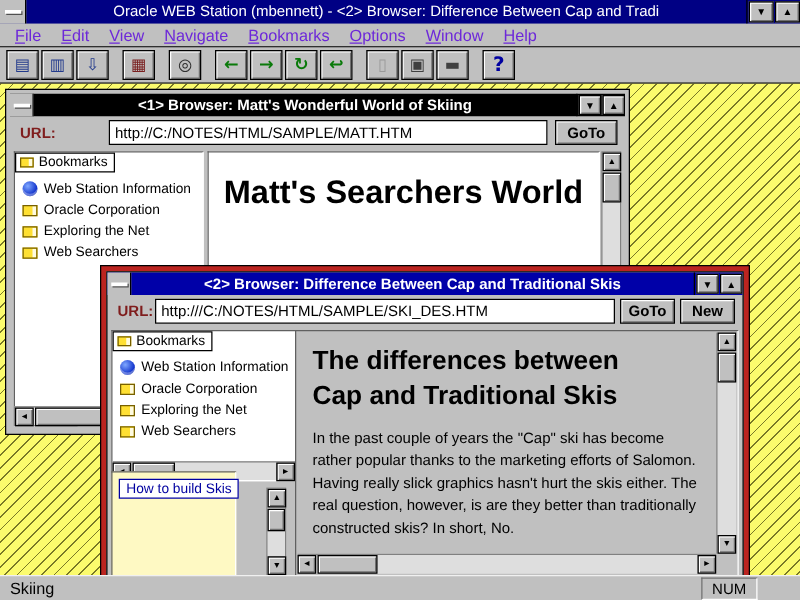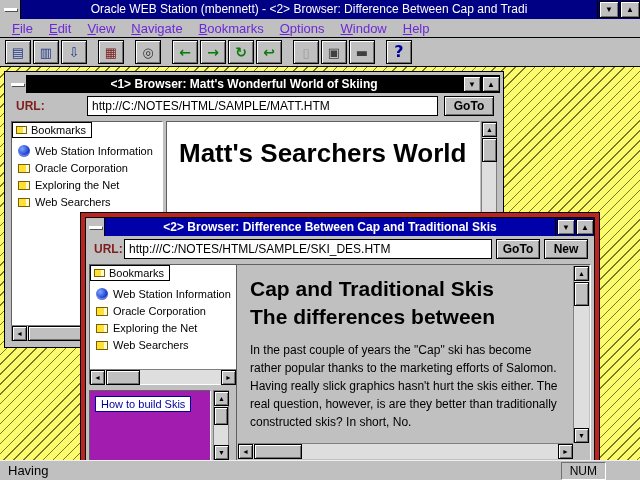--- a/index.html
+++ b/index.html
@@ -97,21 +97,21 @@
   .w1-vscroll { position:absolute; right:3px; top:46px; width:16px; bottom:20px; }
   .w1-hscroll { position:absolute; left:3px; right:20px; bottom:3px; height:16px; }
   .panel-hscroll { position:absolute; left:0; right:0; bottom:0; height:15px; background:#dedede;
                    border-top:1px solid #808080; }
 
   
   .win2 { left:80px; top:113px; width:520px; height:258px; background:#bb2420; padding:4px; border:1px solid #000;margin-top:32px; }
   .client2 { position:relative; width:100%; height:100%; background:#c0c0c0; border:1px solid #000; }
   .w2-bmpanel { position:absolute; left:3px; top:46px; width:148px; height:121px; background:#fff;
                 border:1px solid; border-color:#606060 #fff #fff #606060; }
-  .w2-subpanel { position:absolute; left:3px; top:172px; width:122px; bottom:3px; background:#a21caf;
+  .w2-subpanel { position:absolute; left:3px; top:159px; width:100px; bottom:3px; background:#fef9c3;
                  border:1px solid; border-color:#606060 #fff #fff #606060; }
   .w2-subvscroll { position:absolute; left:127px; top:172px; width:16px; bottom:3px; background:#dedede;
                    border:1px solid #808080; }
   .folder-item { display:inline-flex; align-items:center; gap:4px; margin:5px; padding:1px 5px;
                  border:1px solid #0000a0; color:#0000a0; background:#fff; font-size:11px; white-space:nowrap; }
   .w2-content { position:absolute; left:150px; top:46px; right:3px; bottom:3px; background:#c0c0c0;
                 border:1px solid; border-color:#606060 #fff #fff #606060; overflow:hidden; }
   .w2-text { position:absolute; left:13px; top:10px; right:26px; bottom:22px; color:#000; }
   .w2-h { font-size:21px; font-weight:bold; line-height:1.35; white-space:nowrap; }
   .w2-p { margin-top:9px; font-size:12px; line-height:1.5; }
@@ -335,22 +335,22 @@
         </div>
 
         <div class="w2-subvscroll">
           <div class="sb-btn" style="left:0; top:0;">▲</div>
           <div class="sb-thumb" style="left:0; top:16px; width:14px; height:18px;"></div>
           <div class="sb-btn" style="left:0; bottom:0;">▼</div>
         </div>
 
         <div class="w2-content">
           <div class="w2-text">
+            <div class="w2-h">The differences between</div>
             <div class="w2-h">Cap and Traditional Skis</div>
-            <div class="w2-h">The differences between</div>
             <div class="w2-p">In the past couple of years the "Cap" ski has become rather popular thanks to the marketing efforts of Salomon. Having really slick graphics hasn't hurt the skis either. The real question, however, is are they better than traditionally constructed skis? In short, No.</div>
           </div>
 
           <div class="w2-vscroll">
             <div class="sb-btn" style="left:0; top:0;">▲</div>
             <div class="sb-thumb" style="left:0; top:16px; width:15px; height:24px;"></div>
             <div class="sb-btn" style="left:0; bottom:0;">▼</div>
           </div>
 
           <div class="w2-hscroll">
@@ -358,17 +358,17 @@
             <div class="sb-thumb" style="left:16px; top:0; width:48px; height:15px;"></div>
             <div class="sb-btn" style="right:0; top:0;">►</div>
           </div>
         </div>
       </div>
     </div>
 
   </div>
 
   <div class="statusbar">
-    <span class="status-left">Having</span>
+    <span class="status-left">Skiing</span>
     <span class="status-num">NUM</span>
   </div>
 
 </div>
 
 </body></html>

